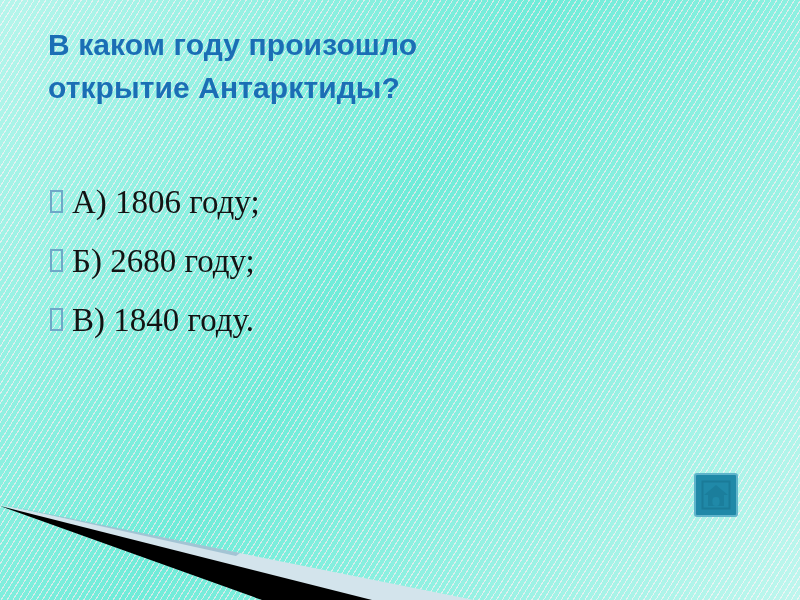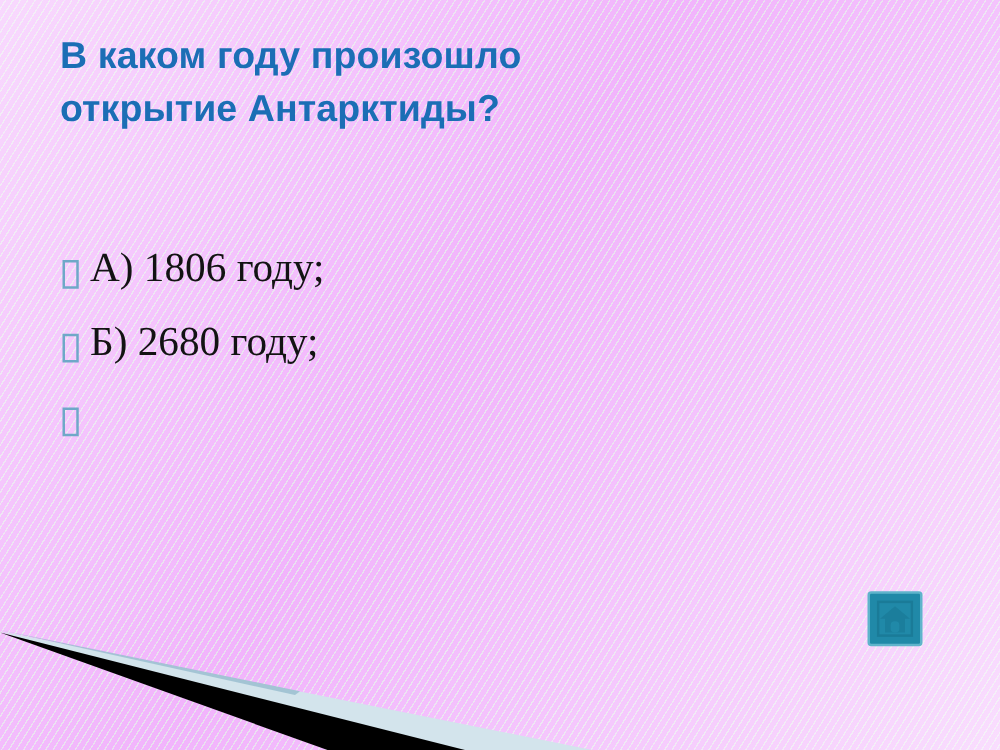--- a/index.html
+++ b/index.html
@@ -6,21 +6,21 @@
   html, body {
     margin: 0;
     padding: 0;
     background: #ffffff;
   }
   #slide {
     position: relative;
     width: 800px;
     height: 600px;
     overflow: hidden;
-    background-color: #f0abfc;
+    background-color: #5eead4;
     font-family: "Liberation Sans", sans-serif;
   }
   
   #bg-texture {
     position: absolute;
     inset: 0;
     background-image: repeating-linear-gradient(
       -58deg,
       rgba(255,255,255,0) 0px,
       rgba(255,255,255,0) 2px,
@@ -65,21 +65,21 @@
 
   
   #bullets {
     position: absolute;
     left: 50px;
     top: 186px;
     width: 660px;
   }
   .bullet-row {
     display: flex;
-    align-items: center;
+    align-items: flex-start;
     height: 59px;
   }
   .bullet-marker {
     flex: 0 0 auto;
     width: 13px;
     height: 23px;
     box-sizing: border-box;
     border: 2px solid #6fa8c8;
     margin-right: 9px;
     position: relative;
@@ -138,20 +138,21 @@
       <span class="bullet-text">А) 1806 году;</span>
     </div>
 
     <div class="bullet-row">
       <span class="bullet-marker"></span>
       <span class="bullet-text">Б) 2680 году;</span>
     </div>
 
     <div class="bullet-row">
       <span class="bullet-marker"></span>
+      <span class="bullet-text">В) 1840 году.</span>
     </div>
 
   </div>
 
   <div id="home-button">
     <span>
       <svg width="30" height="30" viewBox="0 0 30 30">
         <rect x="1.5" y="1.5" width="27" height="27" fill="none" stroke="#1a7b98" stroke-width="2"></rect>
         <polygon points="15,5 27,15 23,15 23,26 7,26 7,15 3,15" fill="#1b7e9c"></polygon>
         <rect x="11.5" y="17" width="7" height="9" rx="3.2" fill="#2089a8"></rect>

